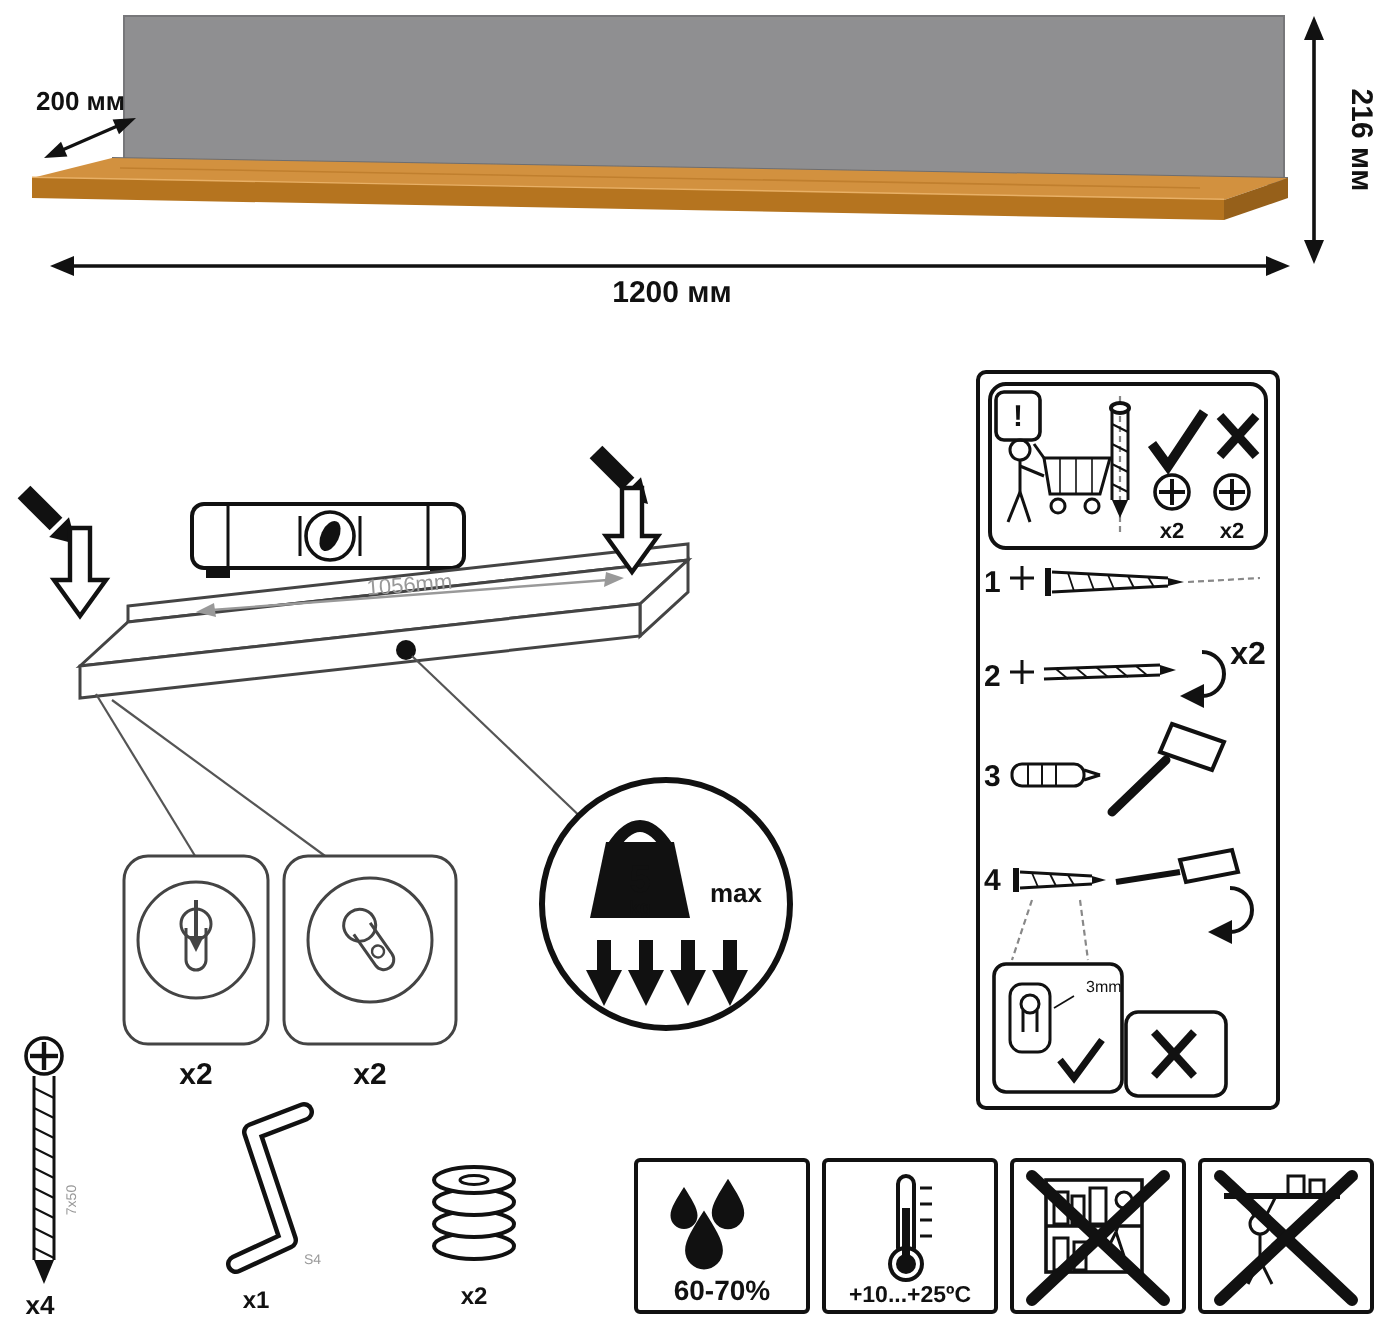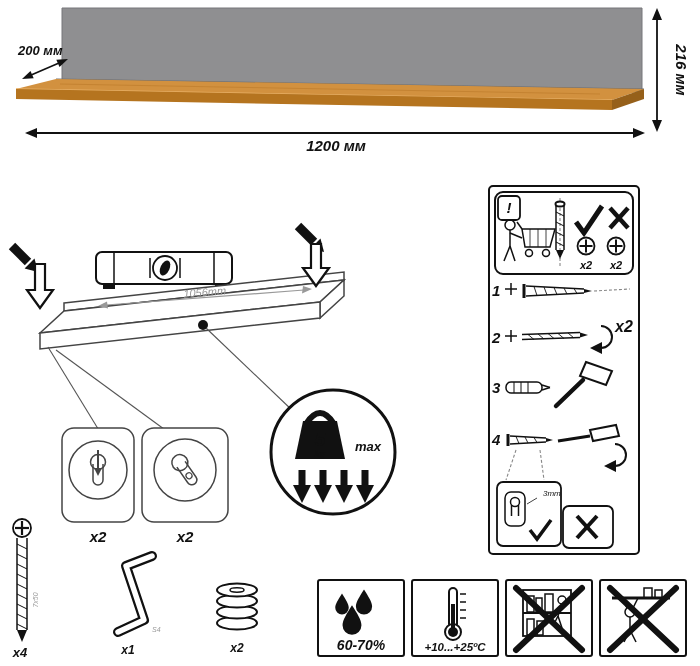--- a/index.html
+++ b/index.html
@@ -1,16 +1,16 @@
 <!DOCTYPE html>
 <html><head>
 <meta charset="utf-8">
 <style>
   html,body{margin:0;padding:0;background:#fff;}
-  .canvas{position:relative;width:700px;height:666px;background:#ffffff;overflow:hidden;font-style:italic;}
+  .canvas{position:relative;width:700px;height:666px;background:#ffffff;overflow:hidden;}
   svg{position:absolute;left:0;top:0;}
   text{font-family:"Liberation Sans","DejaVu Sans",sans-serif;fill:#111;}
   .b{font-weight:bold;}
   .gray{fill:#999;}
   .ln{stroke:#111;fill:none;stroke-width:1.8;}
   .ln15{stroke:#111;fill:none;stroke-width:1.5;}
   .out{stroke:#444;fill:#fff;stroke-width:1.5;}
   .thin{stroke:#555;fill:none;stroke-width:1.1;}
   .fillw{fill:#fff;stroke:#111;stroke-width:2;}
   .blk{fill:#111;stroke:none;}

